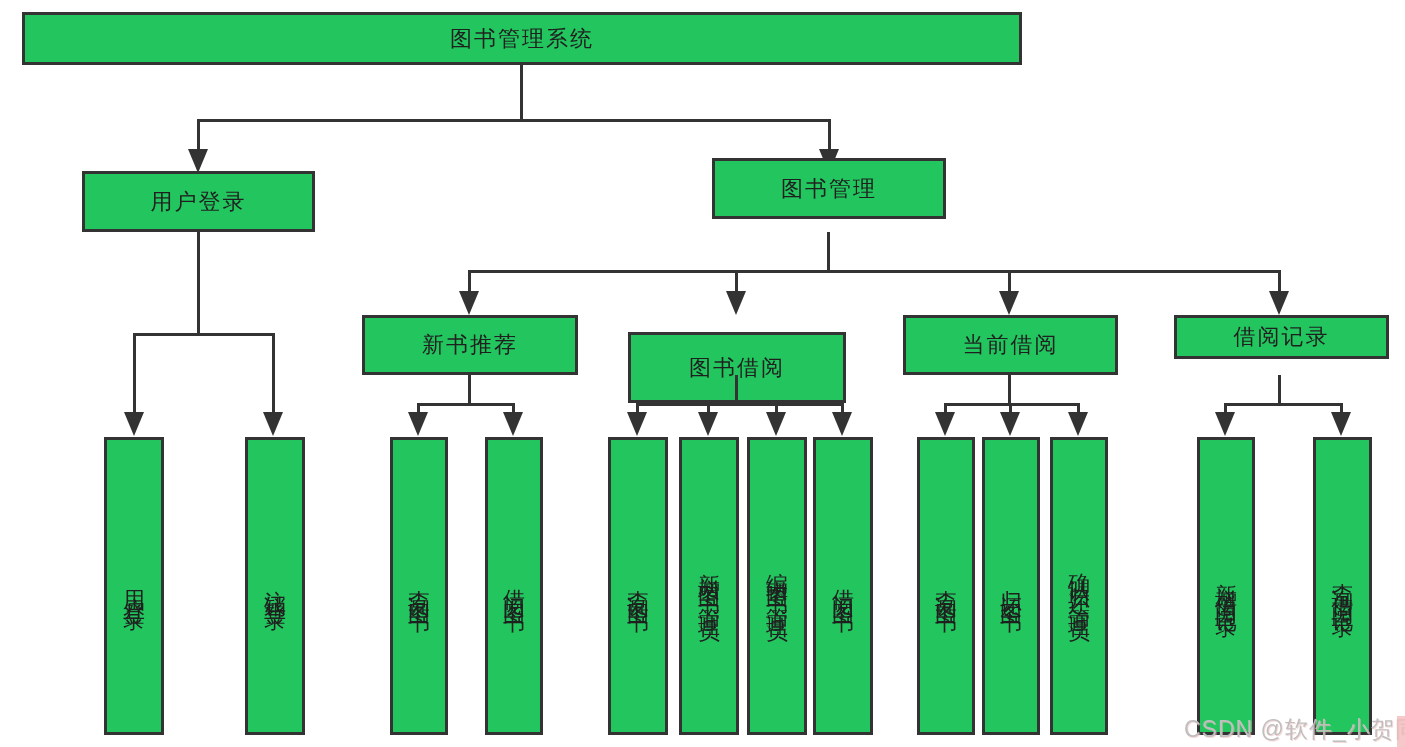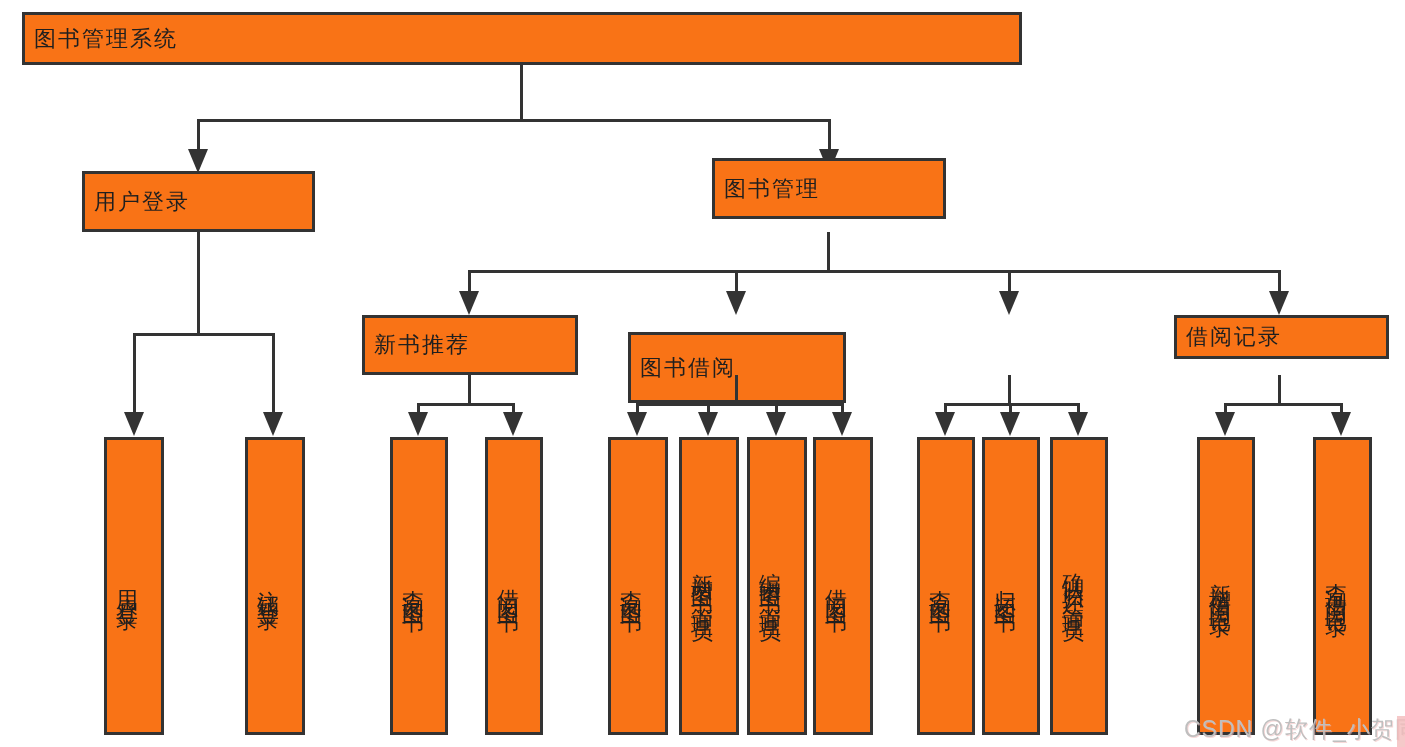--- a/index.html
+++ b/index.html
@@ -7,25 +7,25 @@
     position:relative;
     width:1405px;height:747px;
     background:#ffffff;
     font-family:"Liberation Sans","DejaVu Sans",sans-serif;
     color:#1f1f1f;
     overflow:hidden;
   }
   .node{
     position:absolute;
     border:3px solid #333333;
-    background:#f97316;
+    background:#22c55e;
     display:flex;
     align-items:center;
+    justify-content:center;
     box-sizing:border-box;
-    padding-left:9px;
   }
   .node.h span{
     font-size:22px;
     letter-spacing:2px;
     white-space:nowrap;
   }
   .node.v span{
     writing-mode:vertical-rl;
     text-orientation:mixed;
     font-size:22px;
@@ -95,20 +95,23 @@
   <div class="vline" style="left:1008px;top:270px;height:24px;"></div>
   <div class="ah" style="left:999px;top:291px;"></div>
   <div class="vline" style="left:1278px;top:270px;height:24px;"></div>
   <div class="ah" style="left:1269px;top:291px;"></div>
 
   <div class="node h" style="left:362px;top:315px;width:216px;height:60px;font-family:Liberation Mono, monospace;">
     <span>新书推荐</span>
   </div>
   <div class="node h" style="left:628px;top:332px;width:218px;height:71px;">
     <span>图书借阅</span>
+  </div>
+  <div class="node h" style="left:903px;top:315px;width:215px;height:60px;">
+    <span>当前借阅</span>
   </div>
   <div class="node h" style="left:1174px;top:315px;width:215px;height:44px;">
     <span>借阅记录</span>
   </div>
 
   <div class="vline" style="left:468px;top:375px;height:31px;"></div>
   <div class="hline" style="left:417px;top:403px;width:98px;"></div>
   <div class="vline" style="left:417px;top:403px;height:12px;"></div>
   <div class="ah" style="left:408px;top:412px;"></div>
   <div class="vline" style="left:512px;top:403px;height:12px;"></div>

